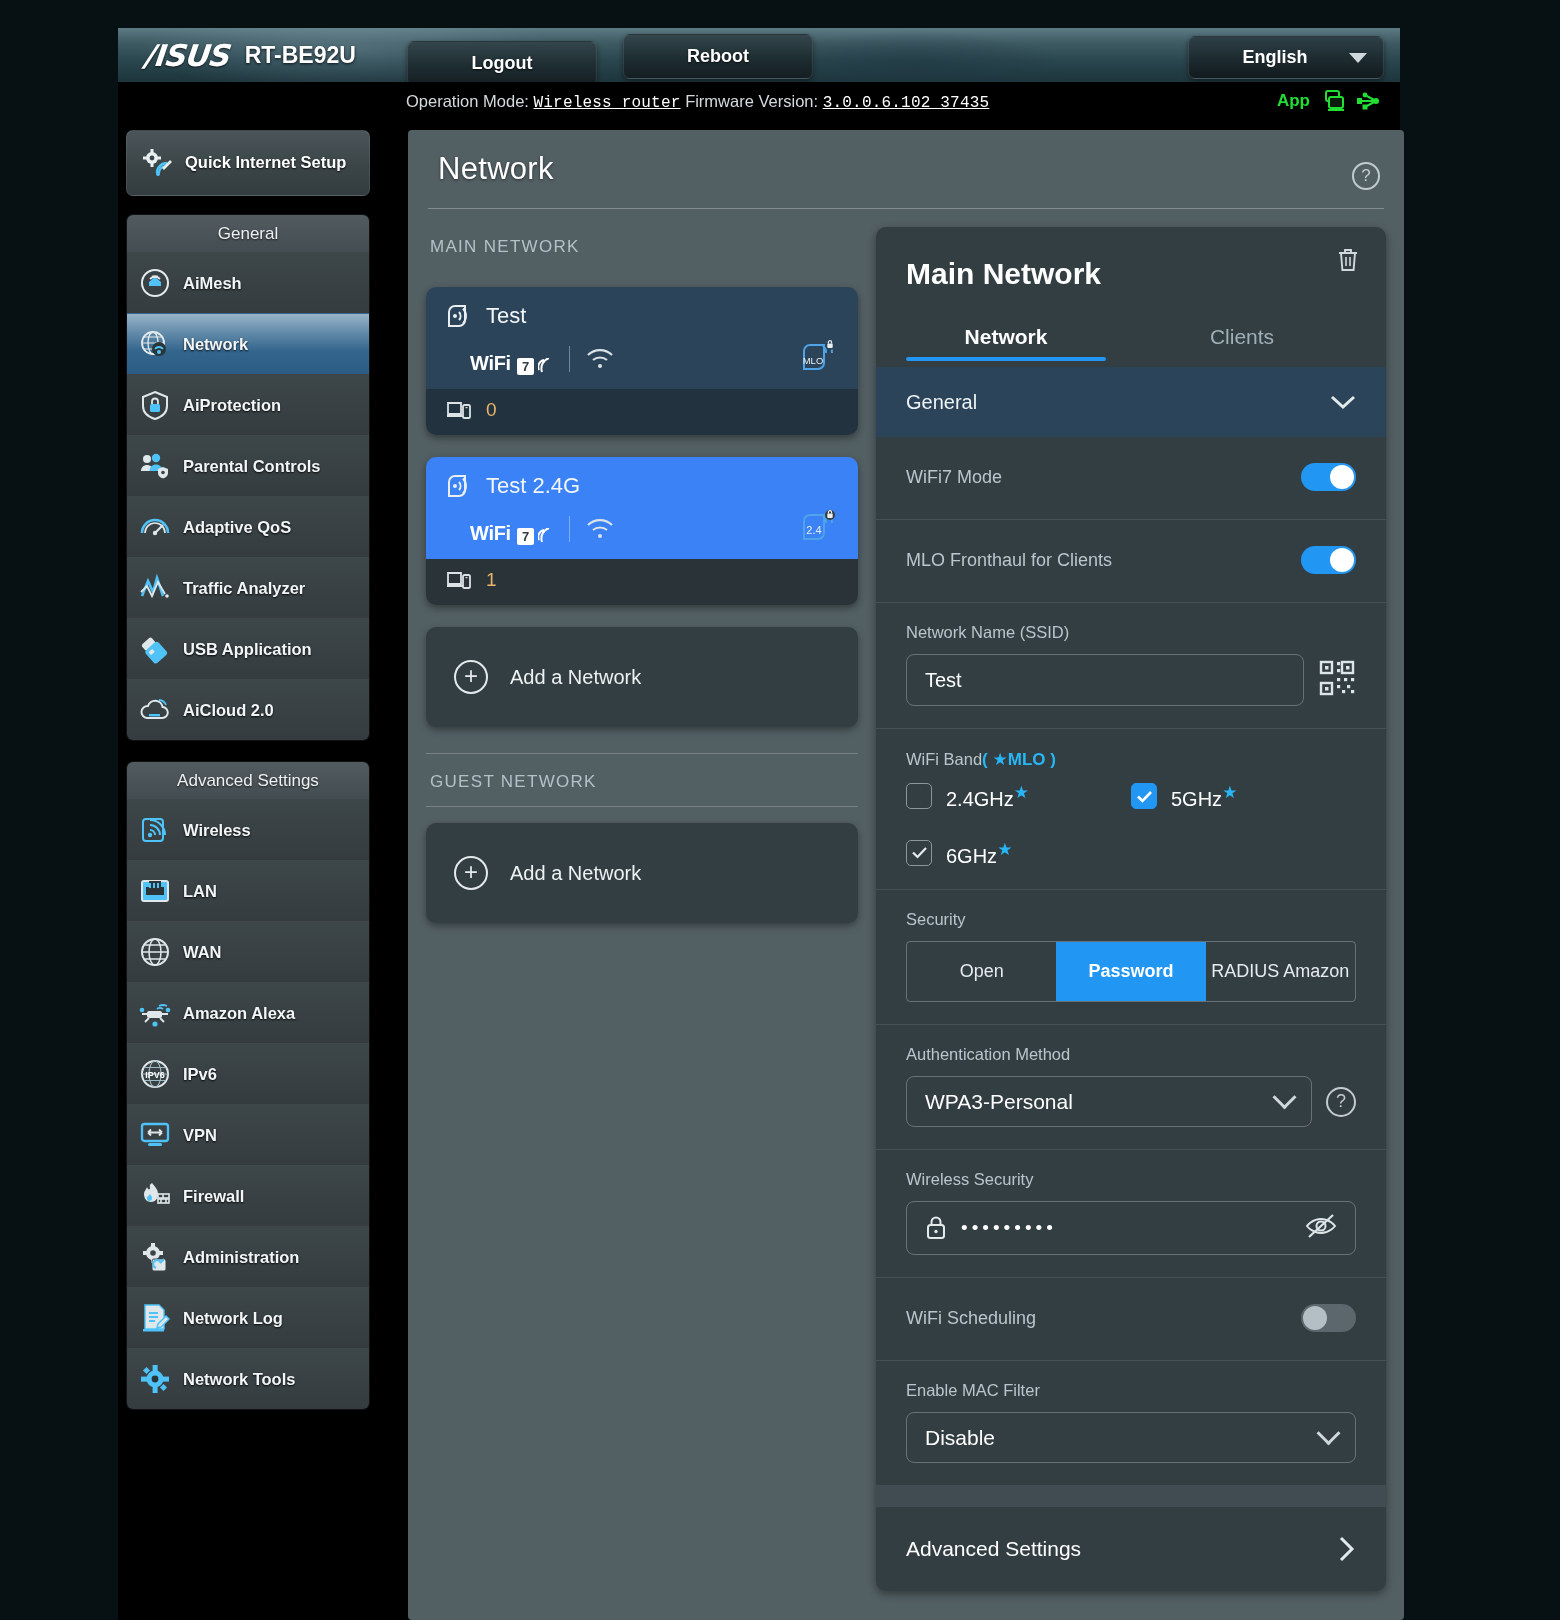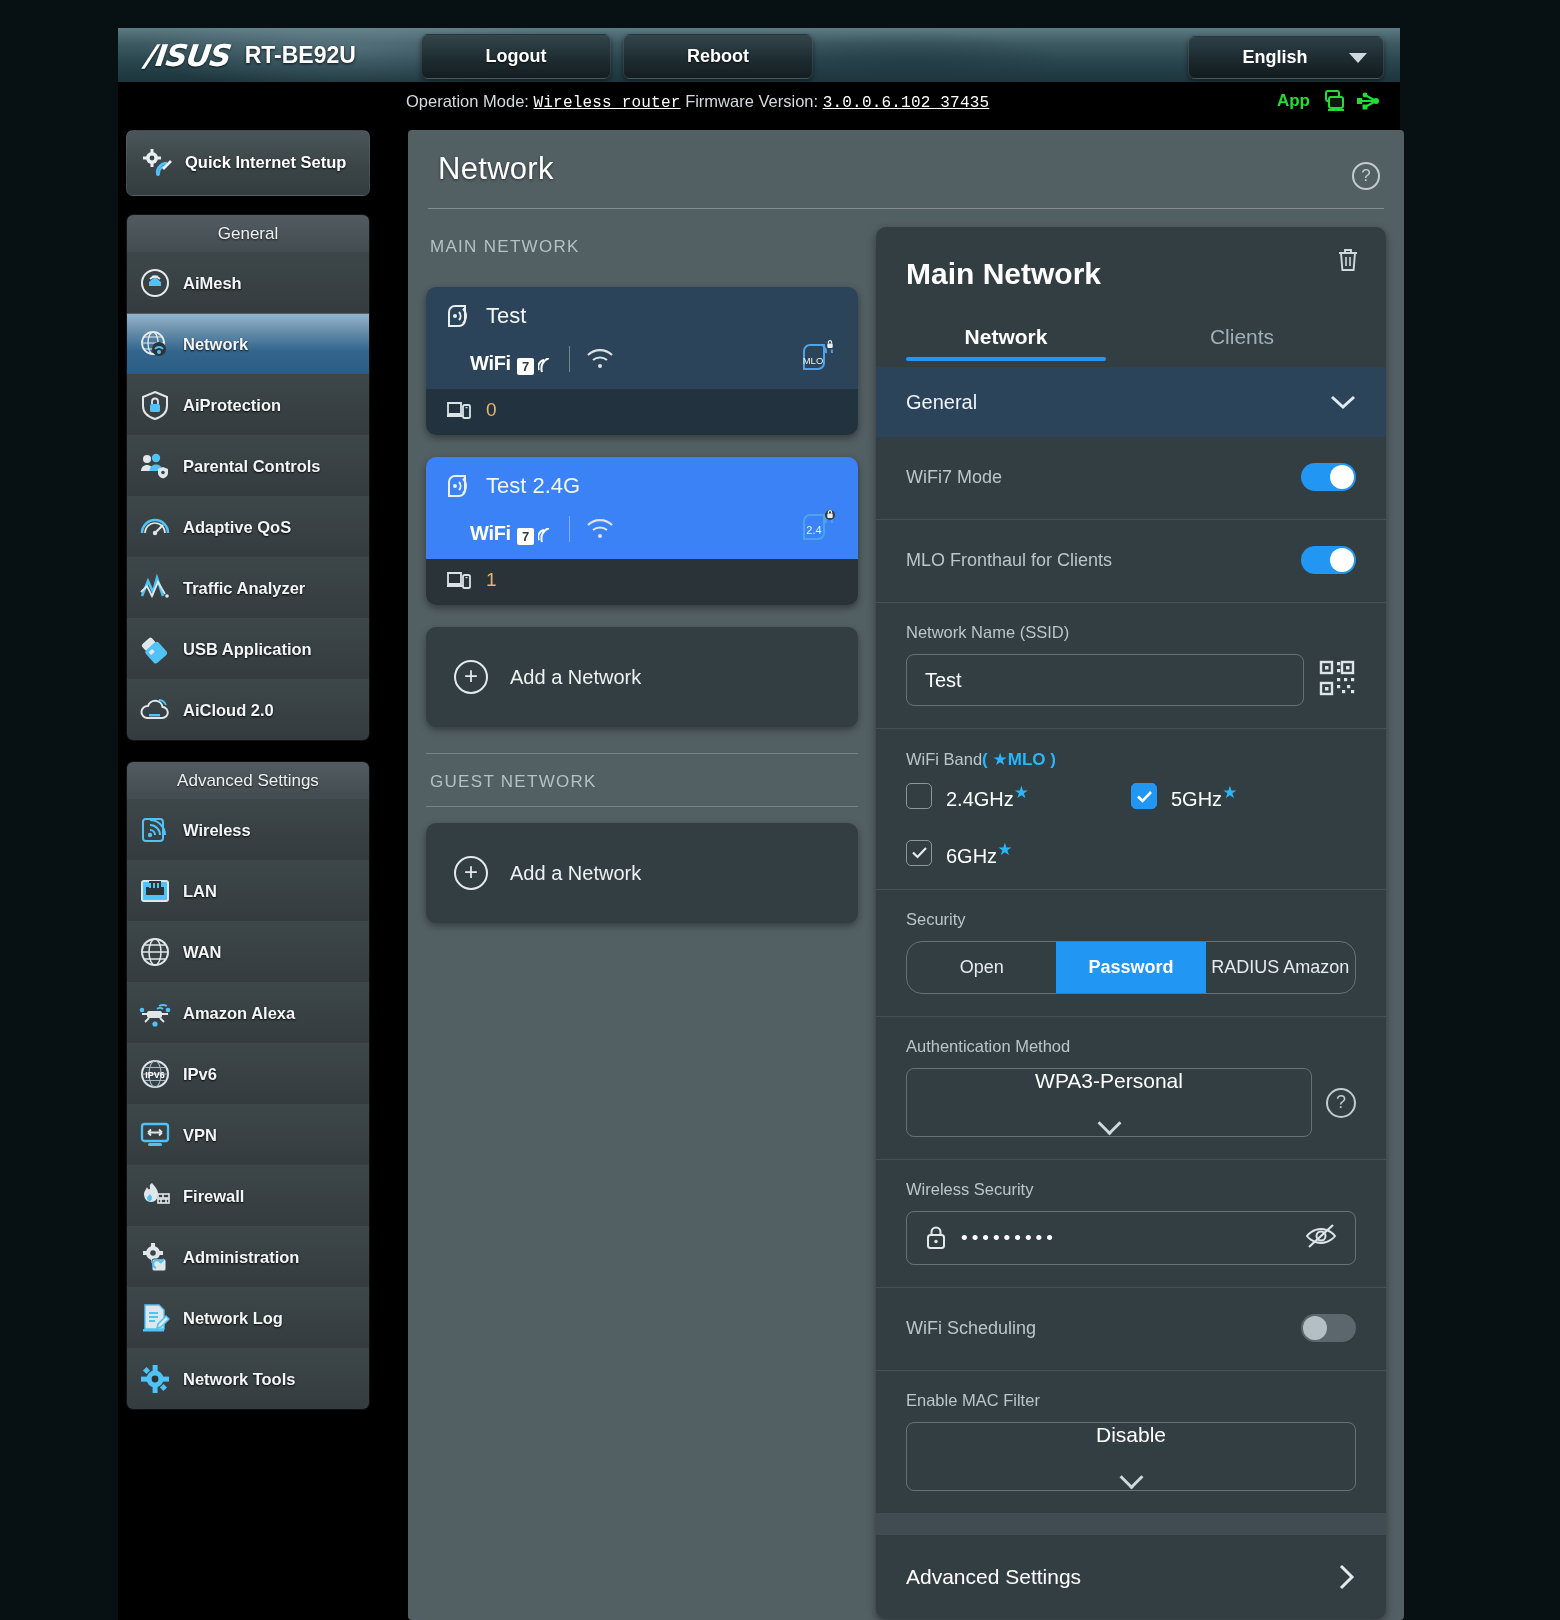--- a/index.html
+++ b/index.html
@@ -58,21 +58,21 @@
     height: 45px;
     border-radius: 7px;
     background: linear-gradient(180deg,#33464c 0%, #1e2d32 55%, #141e22 100%);
     border: 1px solid rgba(255,255,255,.10);
     color: #fff; font-size: 18px; font-weight: bold;
     display: flex; align-items: center; justify-content: center;
     box-shadow: 0 2px 5px rgba(0,0,0,.45);
     cursor: pointer; z-index:3;
     text-shadow: 0 1px 2px rgba(0,0,0,.8);
   }
-  #btn-logout { left: 303px; width: 190px; }
+  #btn-logout { left: 289px; width: 190px; margin-top: 7px; }
   #btn-reboot { left: 505px; width: 190px; }
   #lang-select {
     position: absolute; top: 8px; right: 16px;
     width: 196px; height: 43px;
     border-radius: 7px;
     background: linear-gradient(180deg,#2d4047 0%, #1b282d 60%, #121b1e 100%);
     border: 1px solid rgba(255,255,255,.12);
     display: flex; align-items: center; z-index:3;
     cursor: pointer;
     box-shadow: 0 2px 5px rgba(0,0,0,.45);
@@ -326,34 +326,34 @@
     display:flex;align-items:center;justify-content:center;
     cursor:pointer; flex:0 0 26px;
   }
   .cbx.checked { background:#2196f3; border-color:#2196f3; }
   .cbx.checked-dim { background: transparent; border-color:#8a969b; }
   .band-name { color:#fff; font-size: 20px; }
   .star { color:#29b6f6; font-size: 17px; vertical-align: super; }
   .mlo-tag { color:#29b6f6; font-weight:bold; font-size:17px; }
 
   .segbtns {
-    display:flex; height: 53px; border-radius: 16px; overflow:hidden;
+    display:flex; height: 61px; border-radius: 4px; overflow:hidden;
     border: 1px solid rgba(255,255,255,.26);
   }
   .segbtn {
     flex:1; display:flex;align-items:center;justify-content:center;
     color:#e5ebee; font-size: 18px; cursor:pointer;
   }
   .segbtn.sel { background:#2196f3; color:#fff; font-weight:bold; }
 
   .selectbox {
-    height: 69px; border-radius: 8px;
+    height: 51px; border-radius: 8px;
     border:1px solid rgba(255,255,255,.26);
     display:flex;align-items:center;justify-content:space-between;
-    padding: 0 18px; color:#fff; font-size: 21px; cursor:pointer;flex-direction:column;
+    padding: 0 18px; color:#fff; font-size: 21px; cursor:pointer;
   }
   .chev {
     width:14px;height:14px;border-right:2.5px solid #cfd8dc;border-bottom:2.5px solid #cfd8dc;
     transform: rotate(45deg) translate(-3px,-3px);
   }
   .chev.big { width:17px;height:17px;border-width:3px; }
   .pwdbar {
     height: 54px; border-radius: 8px;
     border:1px solid rgba(255,255,255,.26);
     display:flex;align-items:center; padding: 0 18px; gap: 14px;

